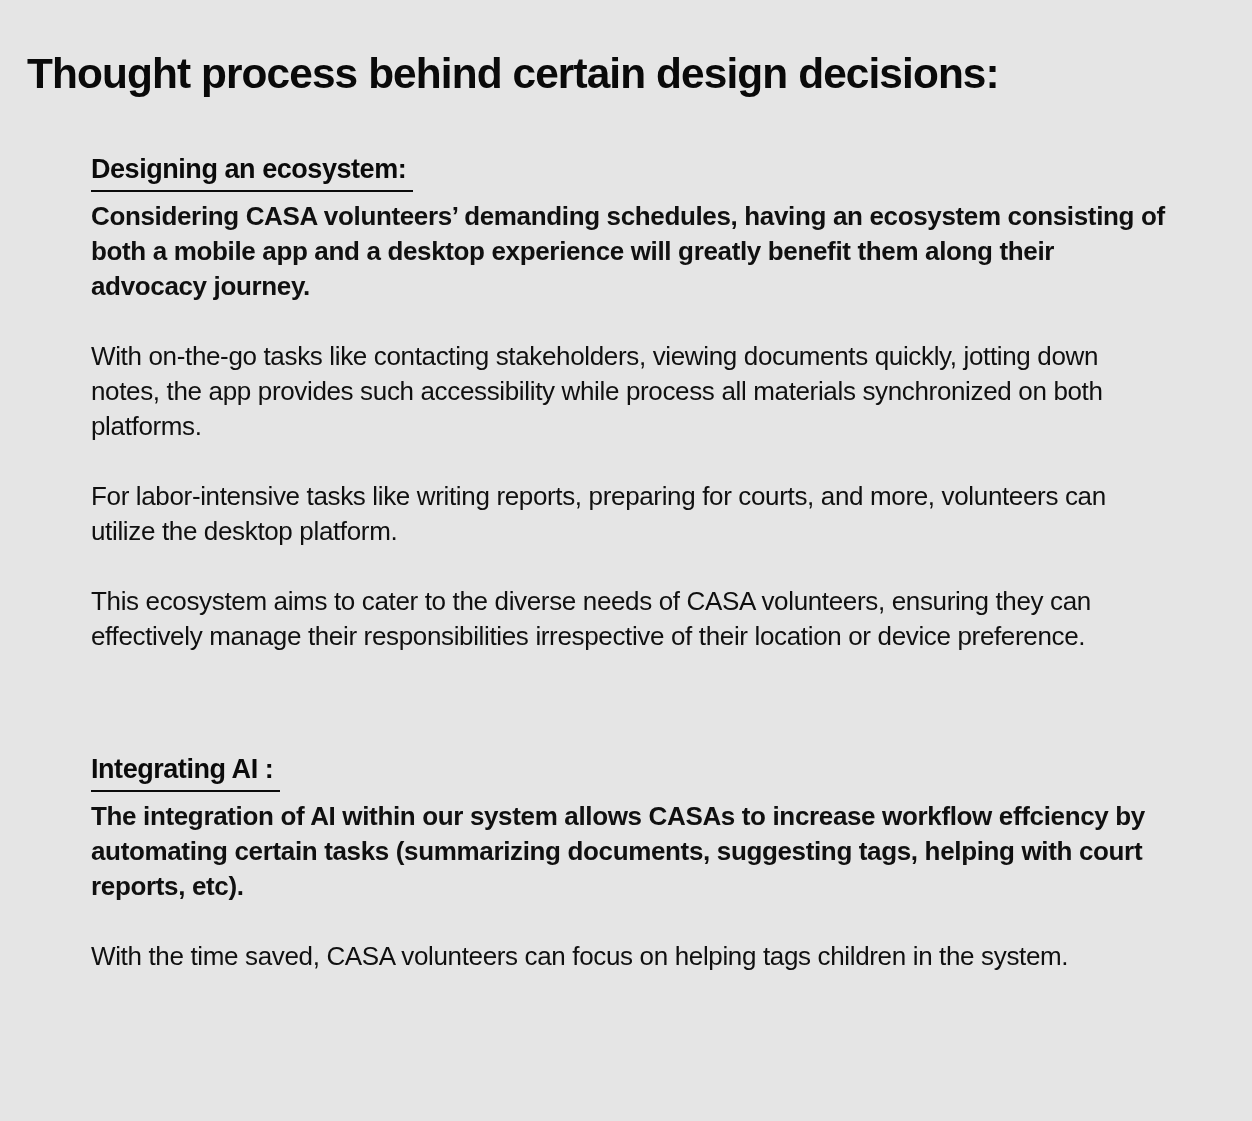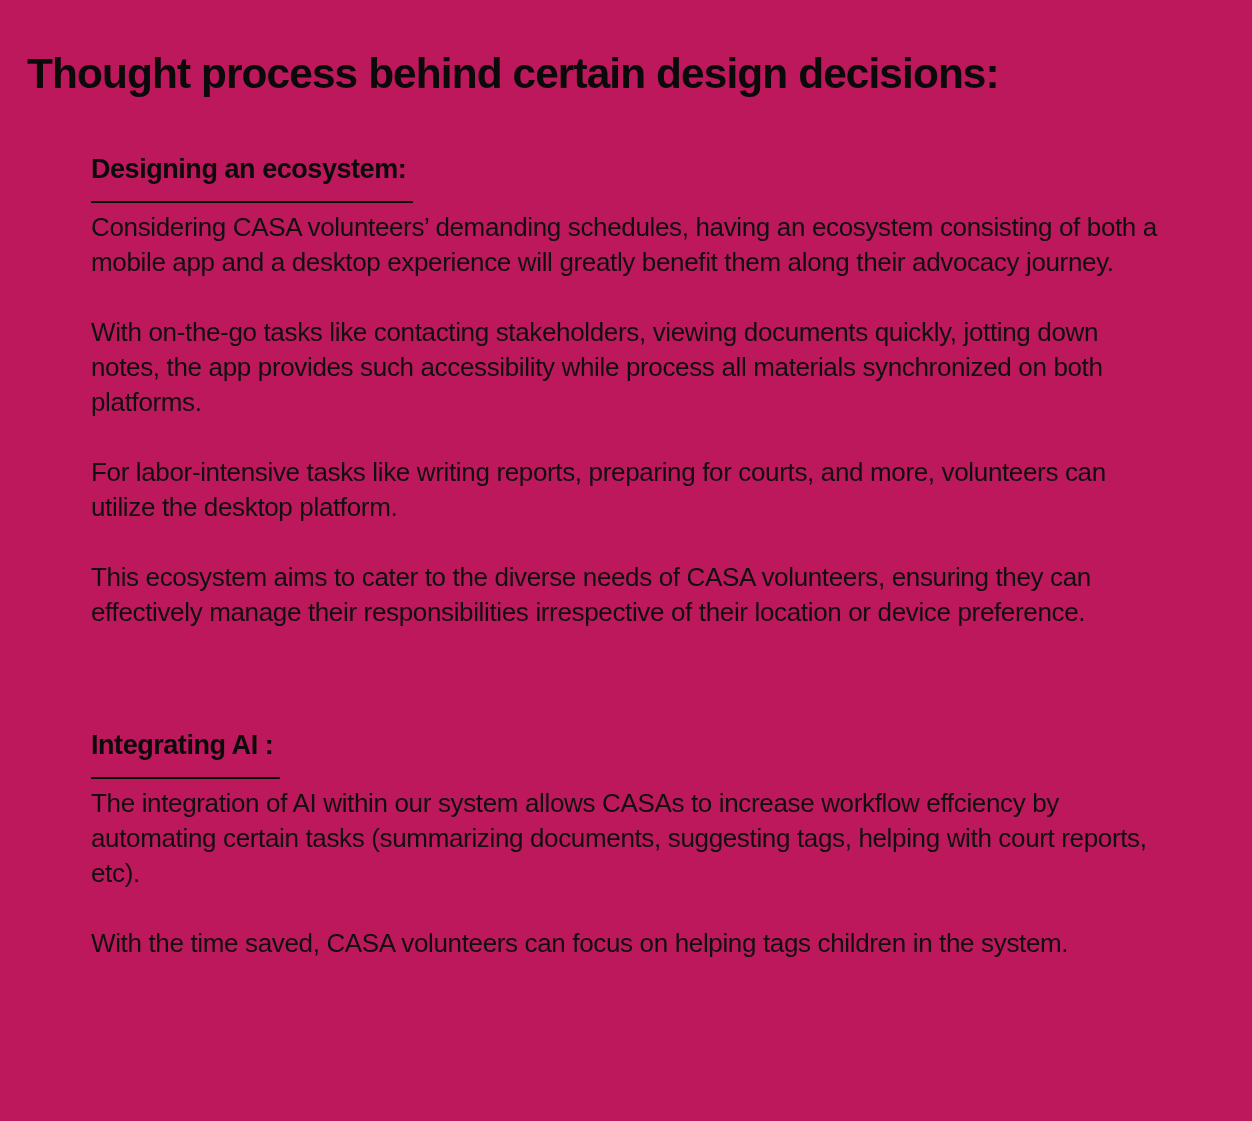--- a/index.html
+++ b/index.html
@@ -14,21 +14,21 @@
     overflow: hidden;
     font-family: "Liberation Sans", sans-serif;
     color: #000000;
     -webkit-font-smoothing: antialiased;
   }
 
   .page {
     position: relative;
     width: 1252px;
     height: 1121px;
-    background: #be185d;
+    background: #e5e5e5;
     box-sizing: border-box;
   }
 
   
   .page-title {
     position: absolute;
     left: 27px;
     top: 18px;
     width: 1200px;
     font-family: "Liberation Sans", sans-serif;
@@ -61,21 +61,21 @@
     font-family: "Liberation Sans", sans-serif;
     font-size: 27px;
     line-height: 35px;
     font-weight: 700;
     letter-spacing: -0.45px;
     color: #0b0b0b;
     margin: 0 0 1px 0;
     white-space: pre;
     display: inline-block;
     border-bottom: 2px solid #0b0b0b;
-    padding-bottom: 14px;
+    padding-bottom: 3px;
   }
 
   .heading-row {
     line-height: 0;
     margin-bottom: 6px;
   }
 
   .paragraph {
     font-family: "Liberation Sans", sans-serif;
     font-size: 26px;
@@ -85,20 +85,21 @@
     color: #101010;
     margin: 0;
     white-space: pre-line;
   }
   .paragraph + .paragraph {
     margin-top: 35px;
   }
 
   .first-paragraph {
     margin-top: 0;
+    font-weight: bold;
   }
 </style>
 </head>
 <body>
 
 <div class="page">
 
   <h1 class="page-title">Thought process behind certain design decisions:</h1>
 
   <div class="content">

